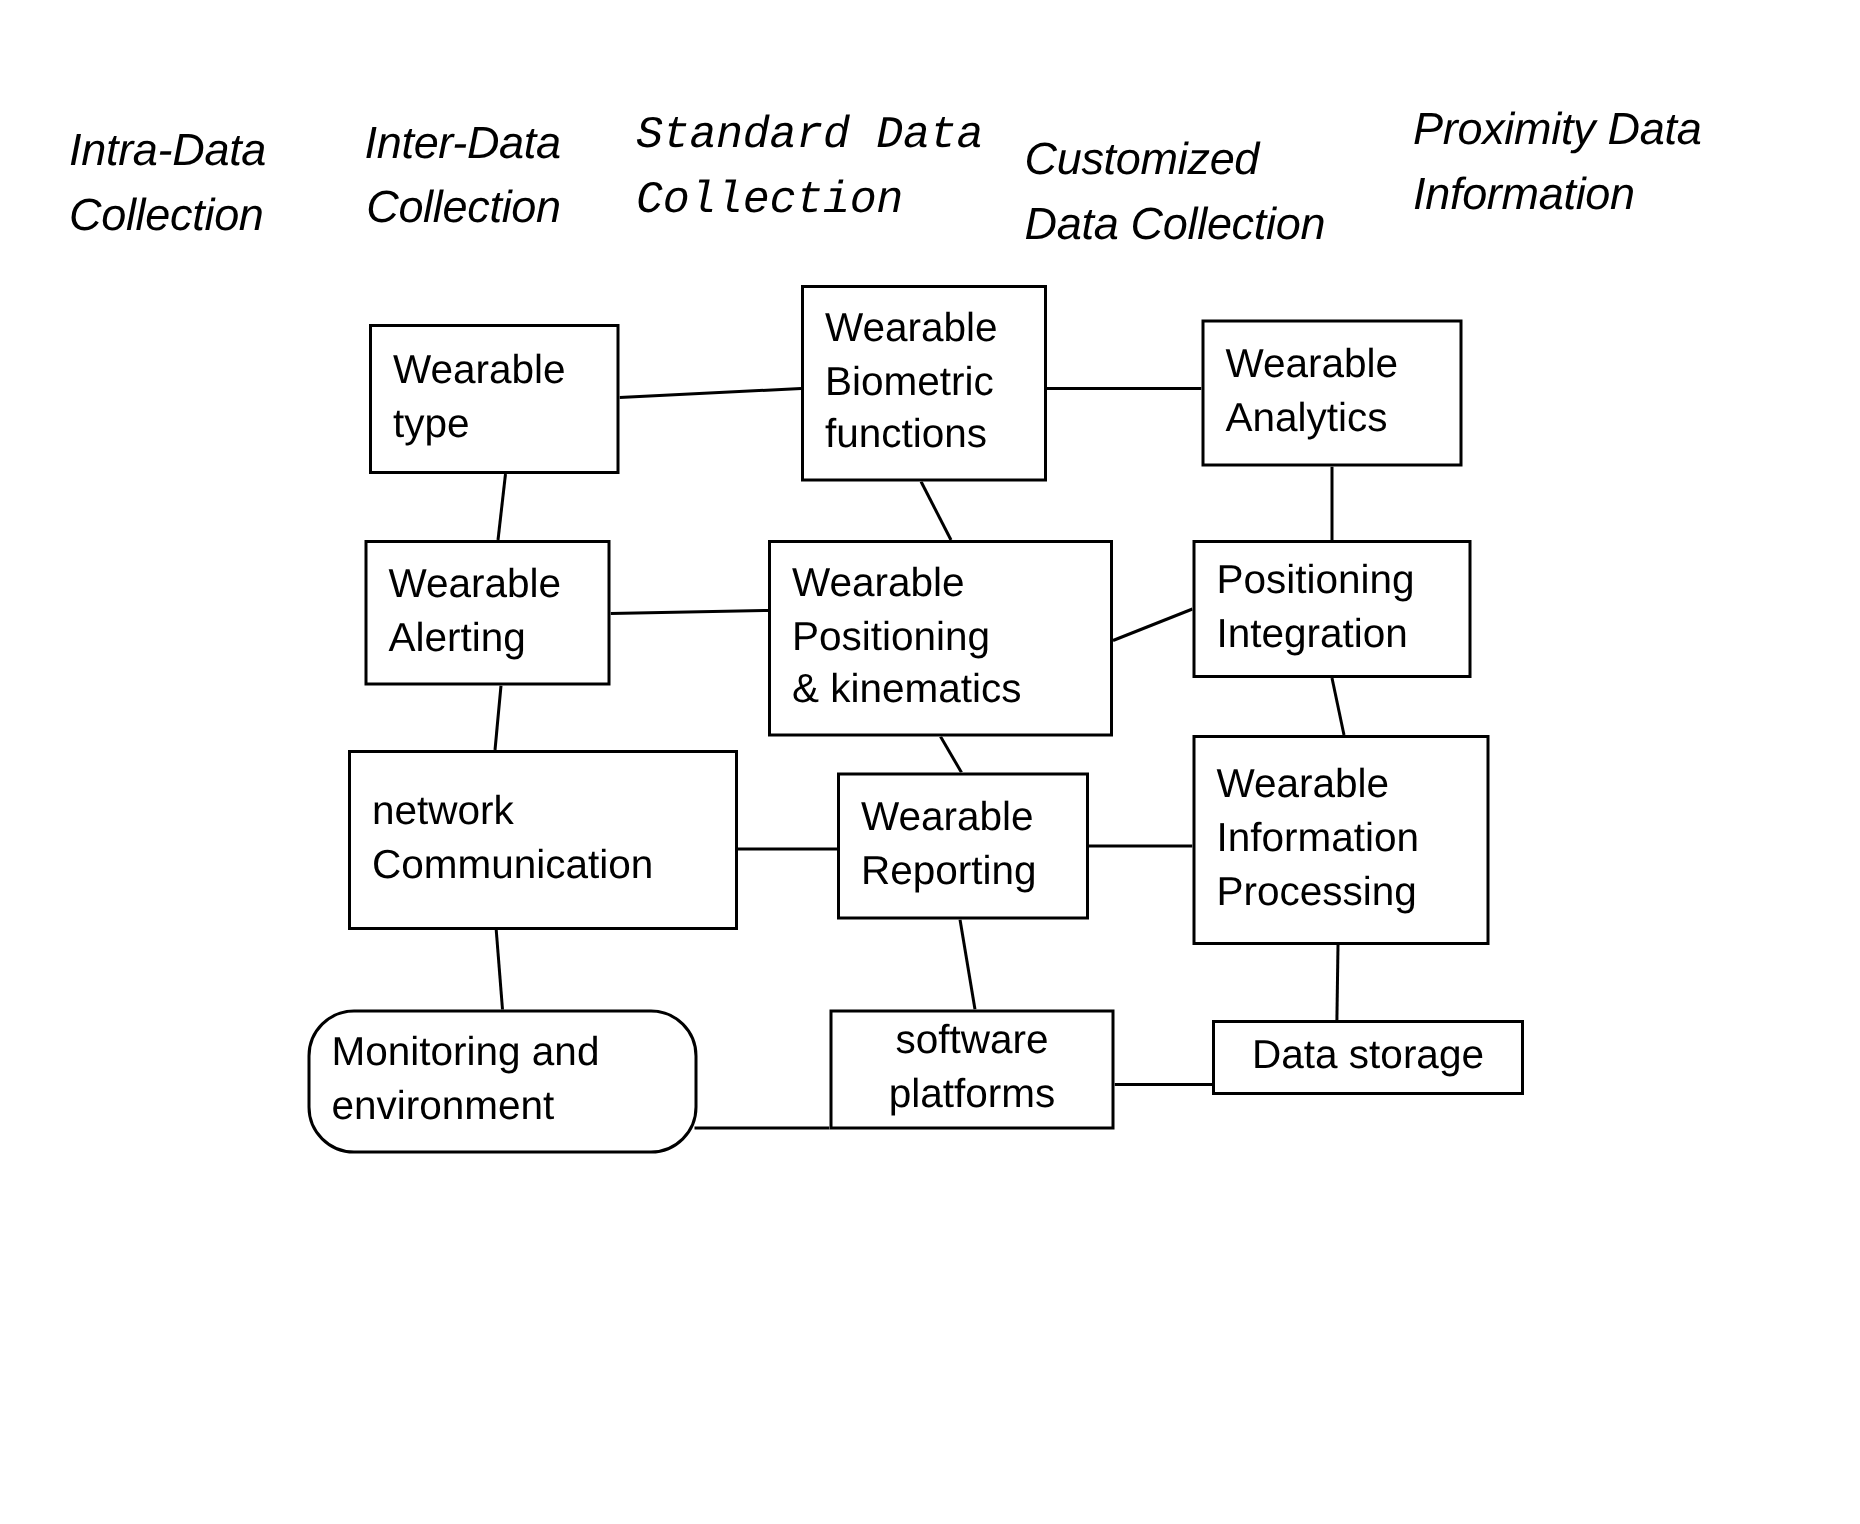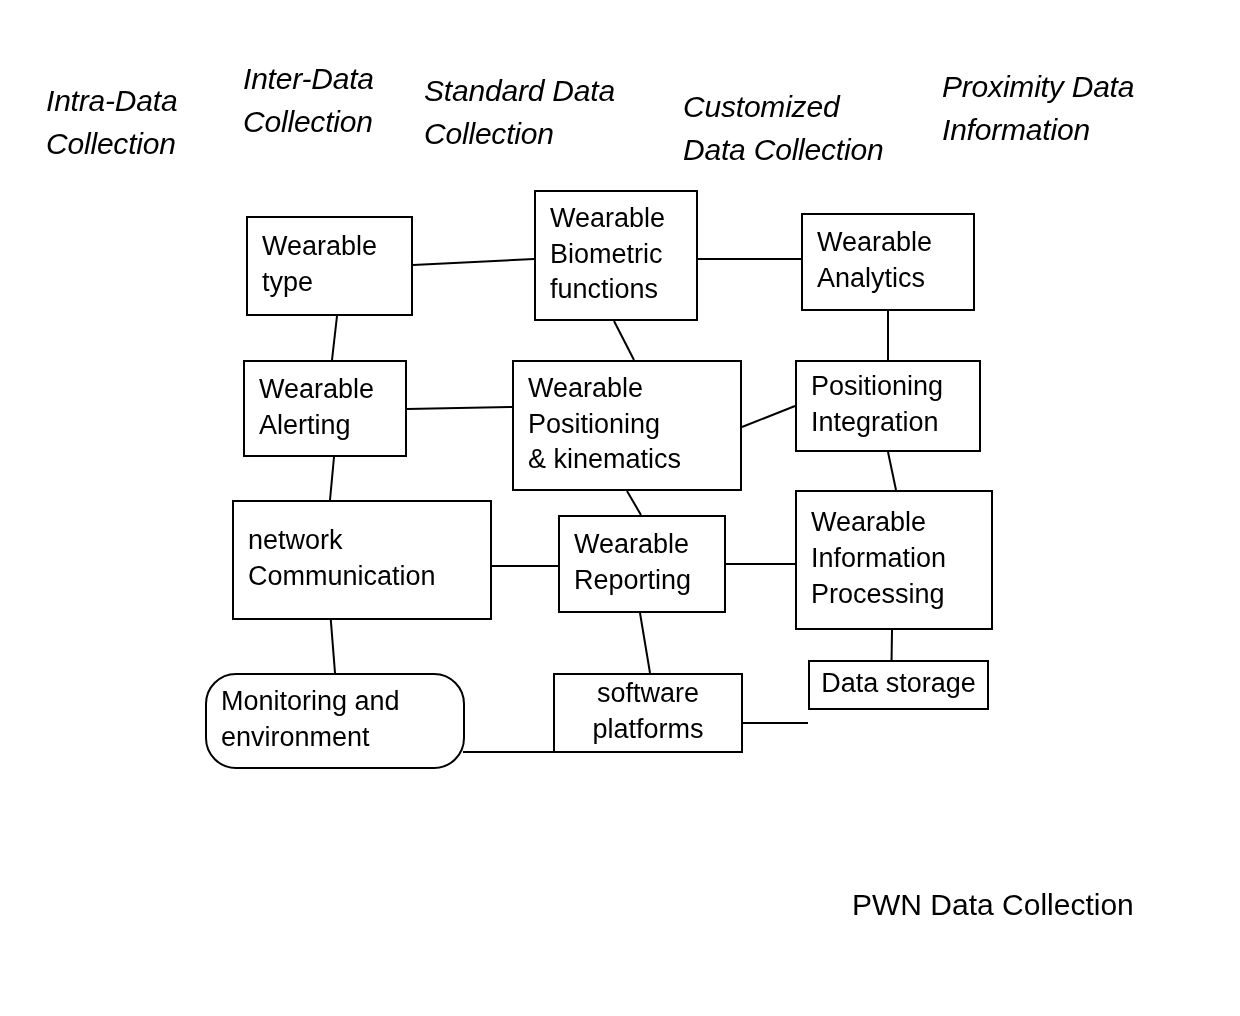--- a/index.html
+++ b/index.html
@@ -84,23 +84,23 @@
       <line x1="329" y1="597" x2="335" y2="673" stroke="#000000" stroke-width="2"></line>
       <line x1="640" y1="613" x2="650" y2="673" stroke="#000000" stroke-width="2"></line>
       <line x1="892" y1="630" x2="891" y2="698" stroke="#000000" stroke-width="2"></line>
       <line x1="463" y1="752" x2="553" y2="752" stroke="#000000" stroke-width="2"></line>
       <line x1="743" y1="723" x2="808" y2="723" stroke="#000000" stroke-width="2"></line>
     </svg>
 
   <div id="headers-layer">
       <div class="col-header" style="left: 28px; top: 80px; margin-left: 18px;">Intra-Data
 Collection</div>
-      <div class="col-header" style="left: 243px; top: 58px;">Inter-Data
+      <div class="col-header" style="left: 243px; top: 75px; text-align: right;">Inter-Data
 Collection</div>
-      <div class="col-header" style="left: 424px; top: 70px;">Standard Data
+      <div class="col-header" style="left: 424px; top: 70px; font-family: Liberation Mono, monospace;">Standard Data
 Collection</div>
       <div class="col-header" style="left: 683px; top: 86px;">Customized
 Data Collection</div>
       <div class="col-header" style="left: 942px; top: 66px;">Proximity Data
 Information</div>
     </div>
   <div id="nodes-layer">
       <div class="node" style="left: 246px; top: 216px; width: 167px; height: 100px;">
         <div class="node-label">Wearable
 type</div>
@@ -141,20 +141,19 @@
 Processing</div>
       </div>
       <div class="node" style="left: 205px; top: 673px; width: 260px; height: 96px; border-radius: 31px;">
         <div class="node-label">Monitoring and
 environment</div>
       </div>
       <div class="node center" style="left: 553px; top: 673px; width: 190px; height: 80px;">
         <div class="node-label">software
 platforms</div>
       </div>
-      <div class="node center" style="left: 808px; top: 660px; width: 181px; height: 50px;">
+      <div class="node center" style="left: 808px; top: 680px; width: 208px; height: 50px;">
         <div class="node-label">Data storage</div>
       </div>
     </div>
 
-  <div class="caption" id="caption" style="left: 852px; top: 885px;">PWN Data Collection</div>
 
 </div>
 
 </body></html>

